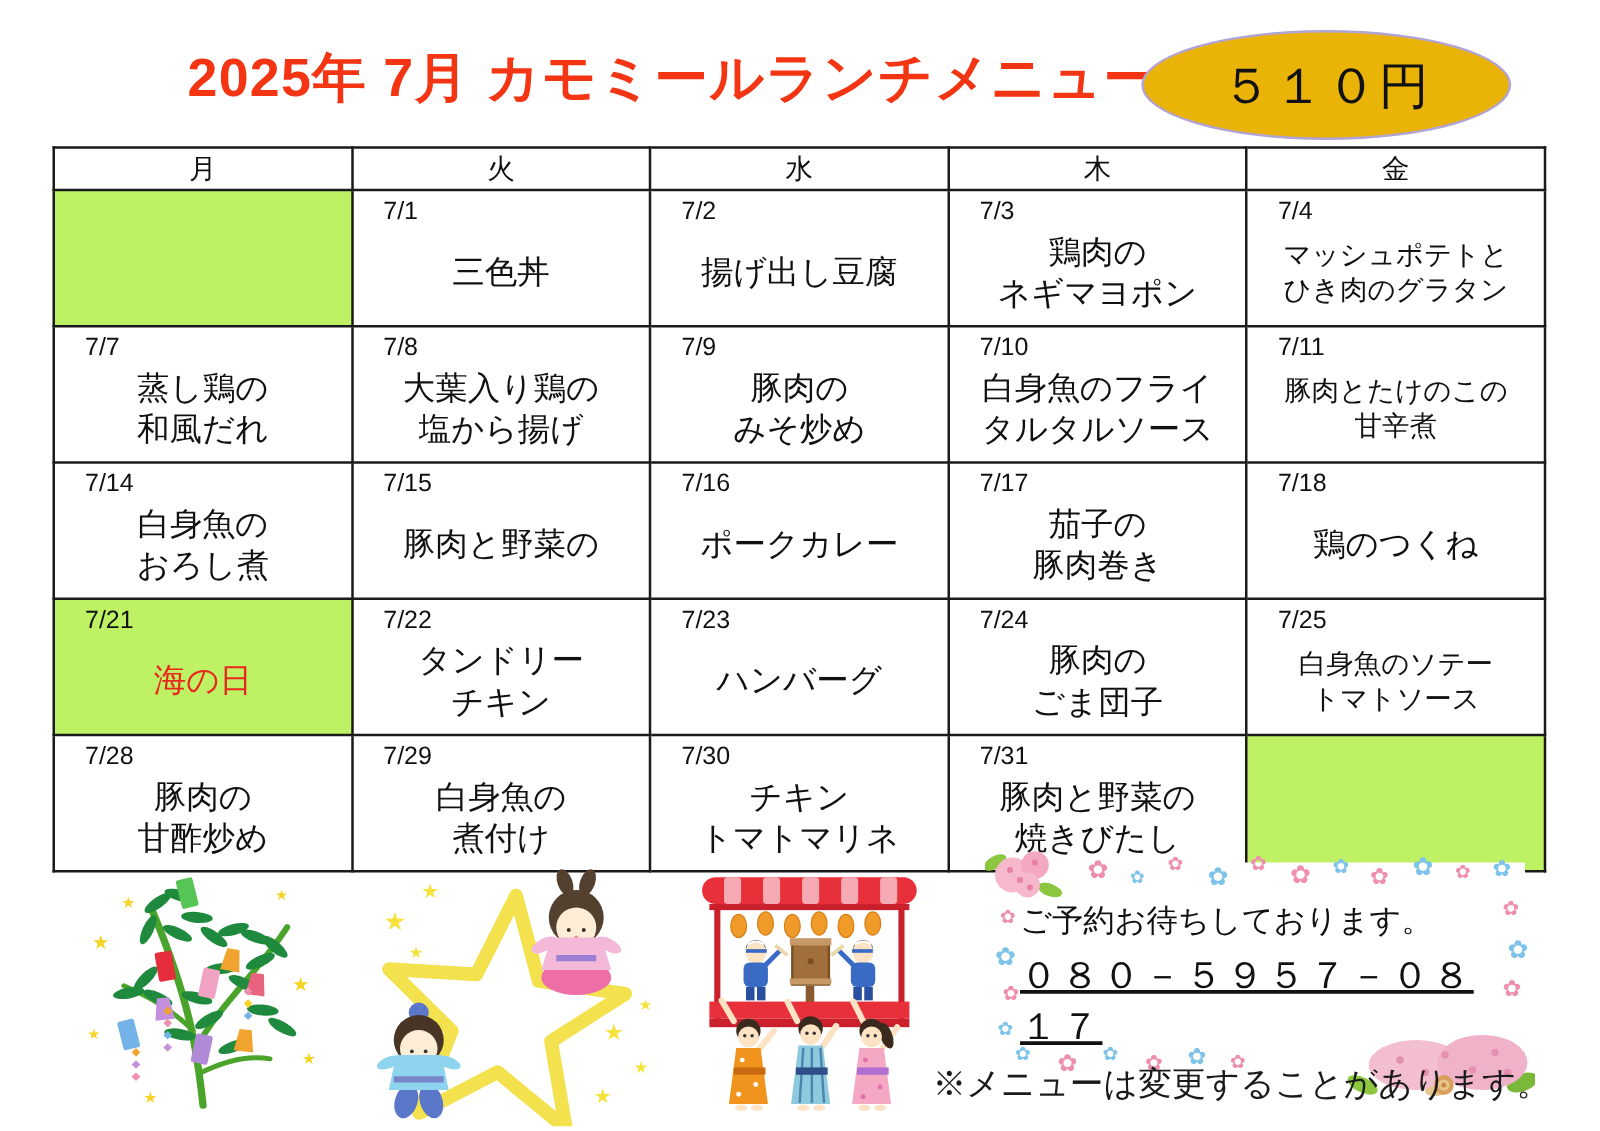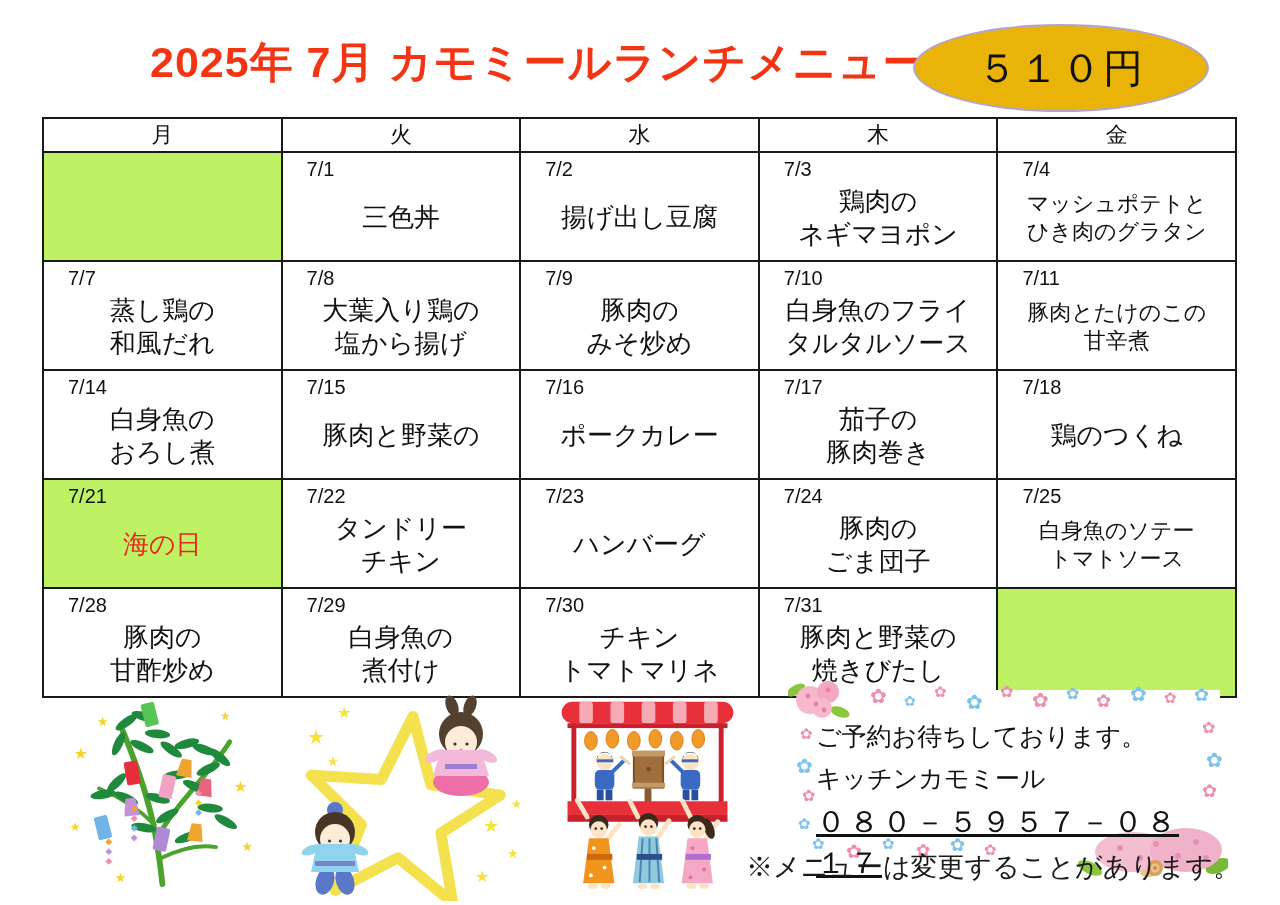--- a/index.html
+++ b/index.html
@@ -504,18 +504,17 @@
     <g>
       <ellipse cx="70" cy="49" rx="8" ry="4" fill="#e8c48e"></ellipse>
       <circle cx="77" cy="44" r="8" fill="#d9a05c"></circle>
       <circle cx="77" cy="44" r="4.5" fill="#e8c48e"></circle>
       <circle cx="77" cy="44" r="2" fill="#c98b44"></circle>
     </g>
   </svg>
 
   <div class="contact-text">
     <div class="c1">ご予約お待ちしております。</div>
-    <div class="c2">キッチンカモミール</div>
     <div class="c3">０８０－５９５７－０８１７</div>
   </div>
 </div>
 
 <div class="note">※メニューは変更することがあります。</div>
 
 </body></html>

